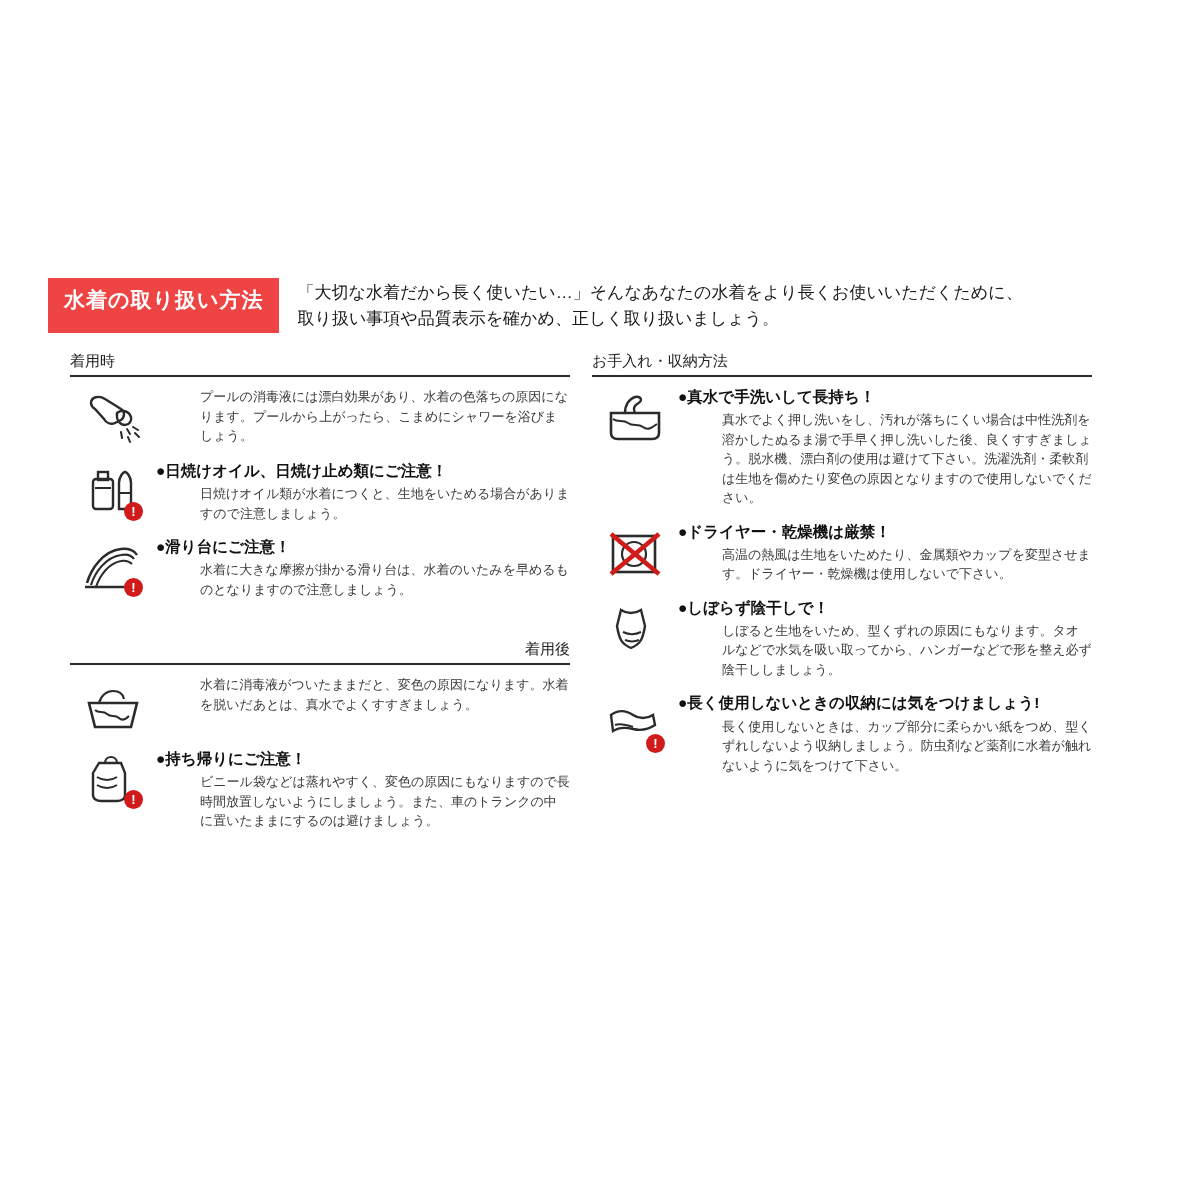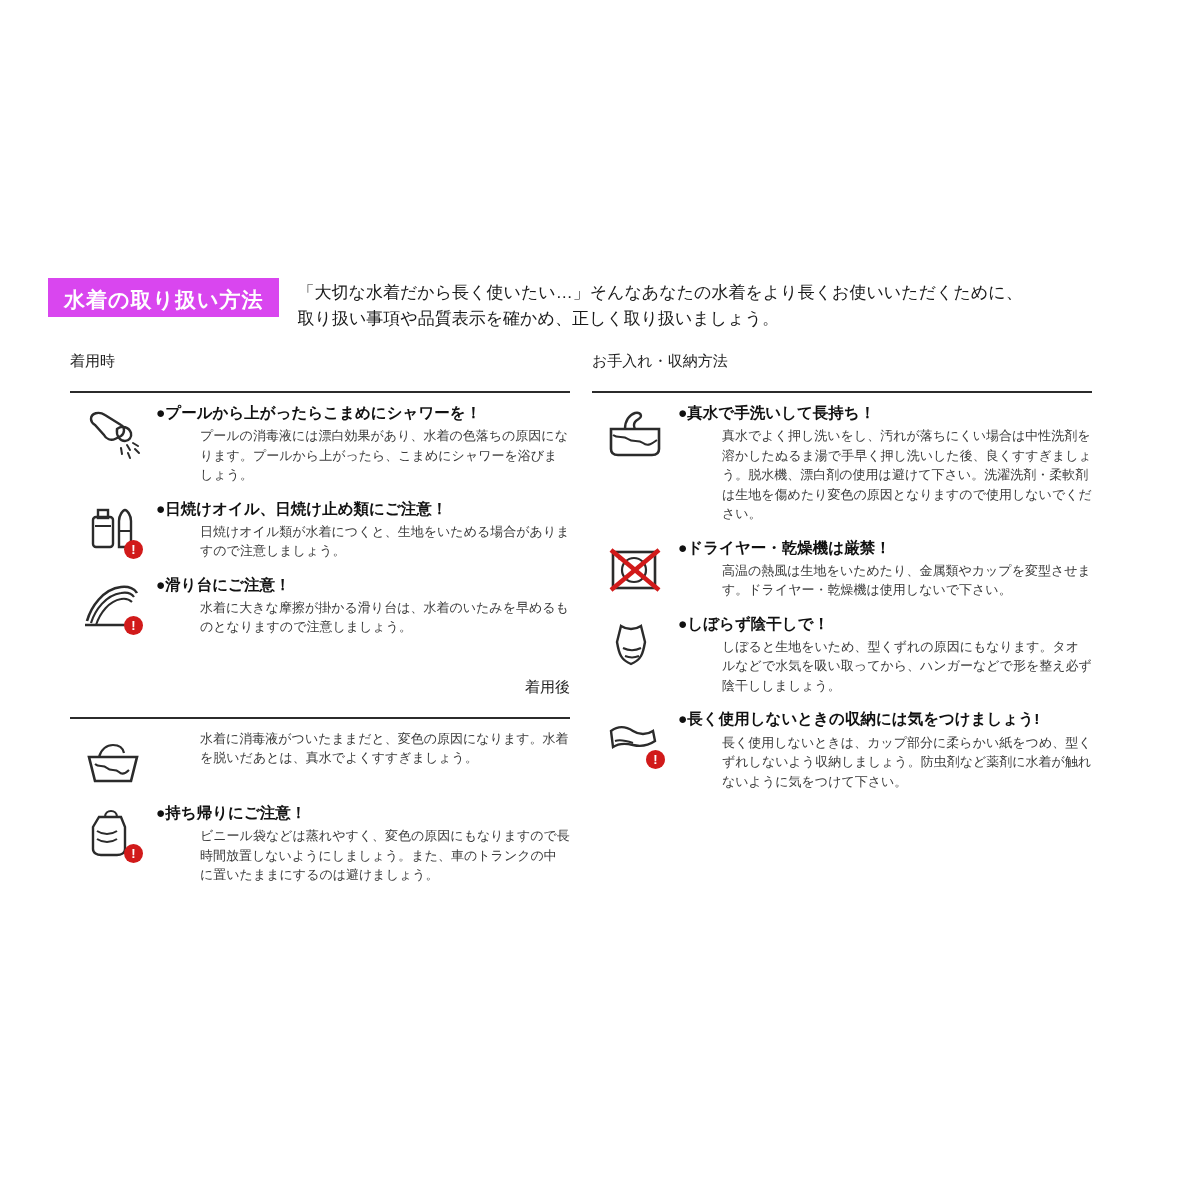--- a/index.html
+++ b/index.html
@@ -26,26 +26,26 @@
   
   .header {
     position: absolute;
     left: 48px;
     top: 278px;
     width: 1068px;
     display: flex;
     align-items: flex-start;
   }
   .header-badge {
-    background: #d946ef;
+    background: #ef4444;
     color: #ffffff;
     font-size: 21px;
     font-weight: bold;
     letter-spacing: 1px;
-    padding: 10px 16px 6px 16px;
+    padding: 10px 16px 22px 16px;
     white-space: nowrap;
     line-height: 1.1;
   }
   .header-text {
     margin-left: 18px;
     font-size: 17px;
     font-weight: normal;
     line-height: 1.55;
     color: #1a1a1a;
     padding-top: 2px;
@@ -56,21 +56,21 @@
     position: absolute;
     width: 500px;
   }
   .col-left { left: 70px; top: 352px; }
   .col-right { left: 592px; top: 352px; }
 
   .section-title {
     font-size: 15px;
     color: #222;
     line-height: 1.2;
-    padding-bottom: 21px;
+    padding-bottom: 5px;
   }
   .rule {
     border-bottom: 2px solid #2b2b2b;
     width: 100%;
     margin-bottom: 10px;
   }
 
   .item {
     display: flex;
     align-items: flex-start;
@@ -164,21 +164,20 @@
               <path d="M46 40 l3 5"></path>
               <path d="M52 38 l5 3"></path>
               <path d="M40 43 l1 6"></path>
               <path d="M54 44 l4 4"></path>
               <path d="M47 48 l2 5"></path>
             </g>
           </svg>
         </div>
       </div>
       <div class="txt-cell">
-        <div class="item-title">●プールから上がったらこまめにシャワーを！</div>
         <div class="item-body">プールの消毒液には漂白効果があり、水着の色落ちの原因になります。プールから上がったら、こまめにシャワーを浴びましょう。</div>
       </div>
     </div>
 
     <div class="item">
       <div class="icon-cell">
         <div class="ico">
           <svg width="64" height="58" viewBox="0 0 64 58">
             <rect x="12" y="16" width="20" height="30" rx="3" fill="none" stroke="#2b2b2b" stroke-width="2.4"></rect>
             <rect x="17" y="9" width="10" height="8" fill="none" stroke="#2b2b2b" stroke-width="2.4"></rect>

